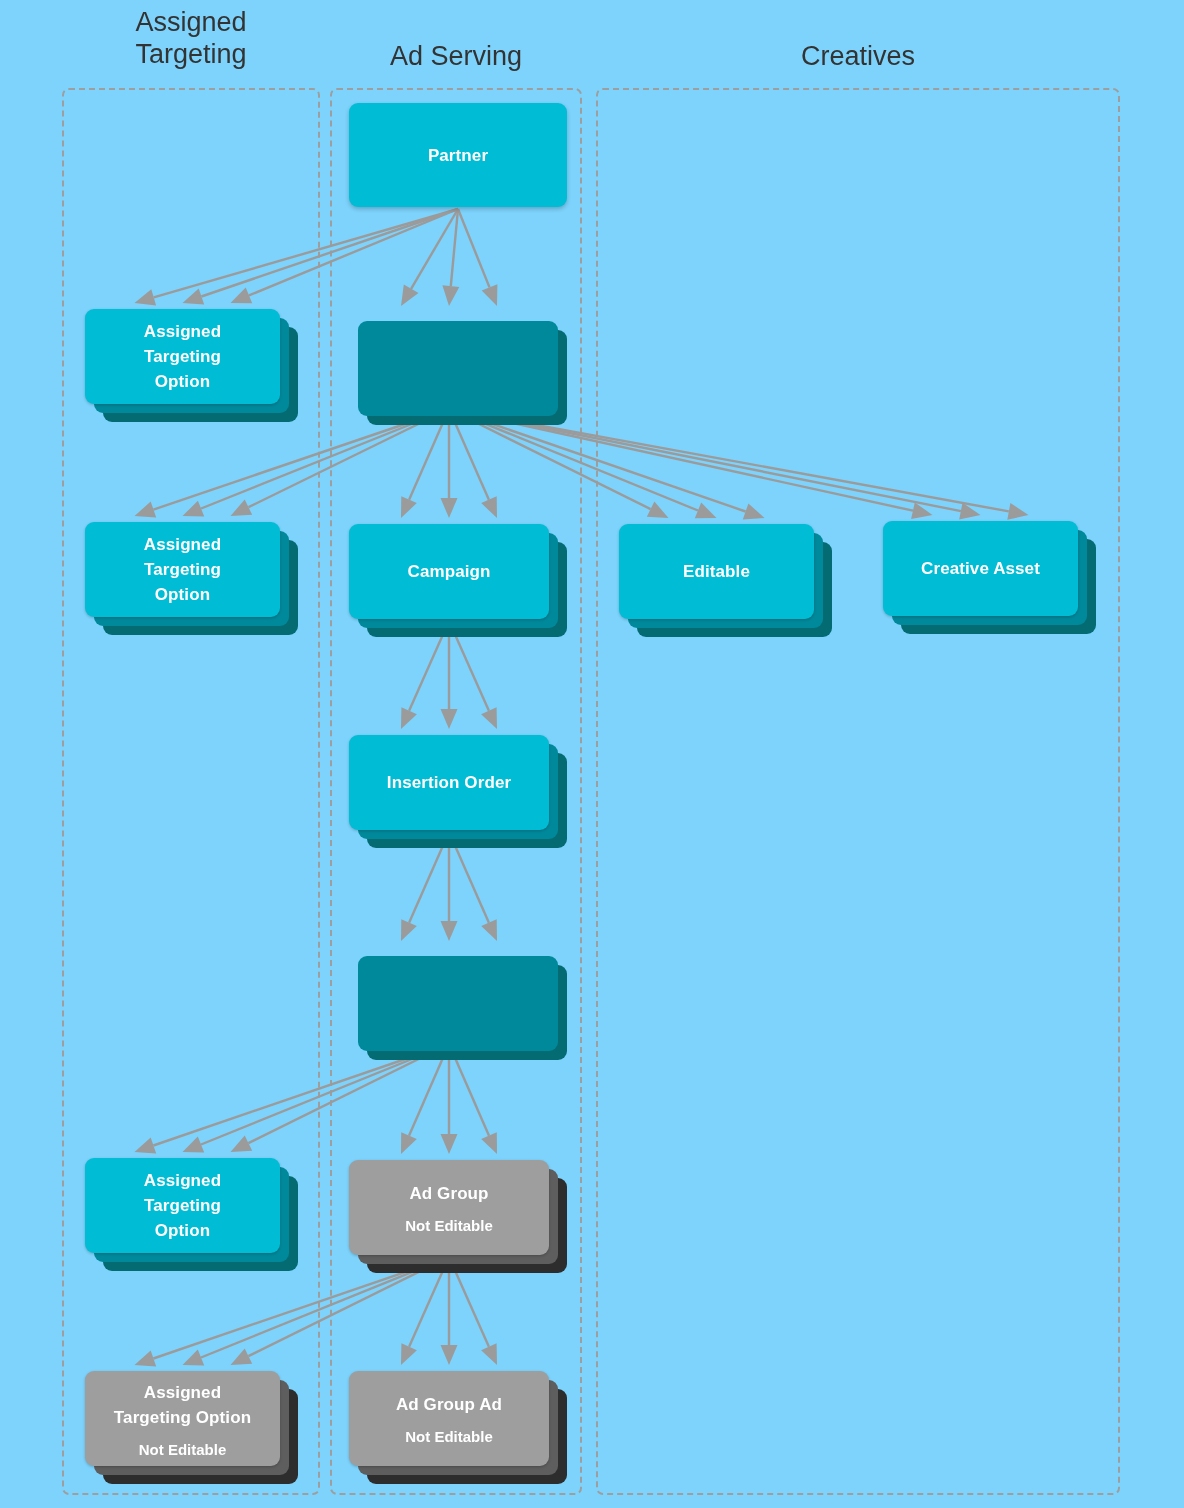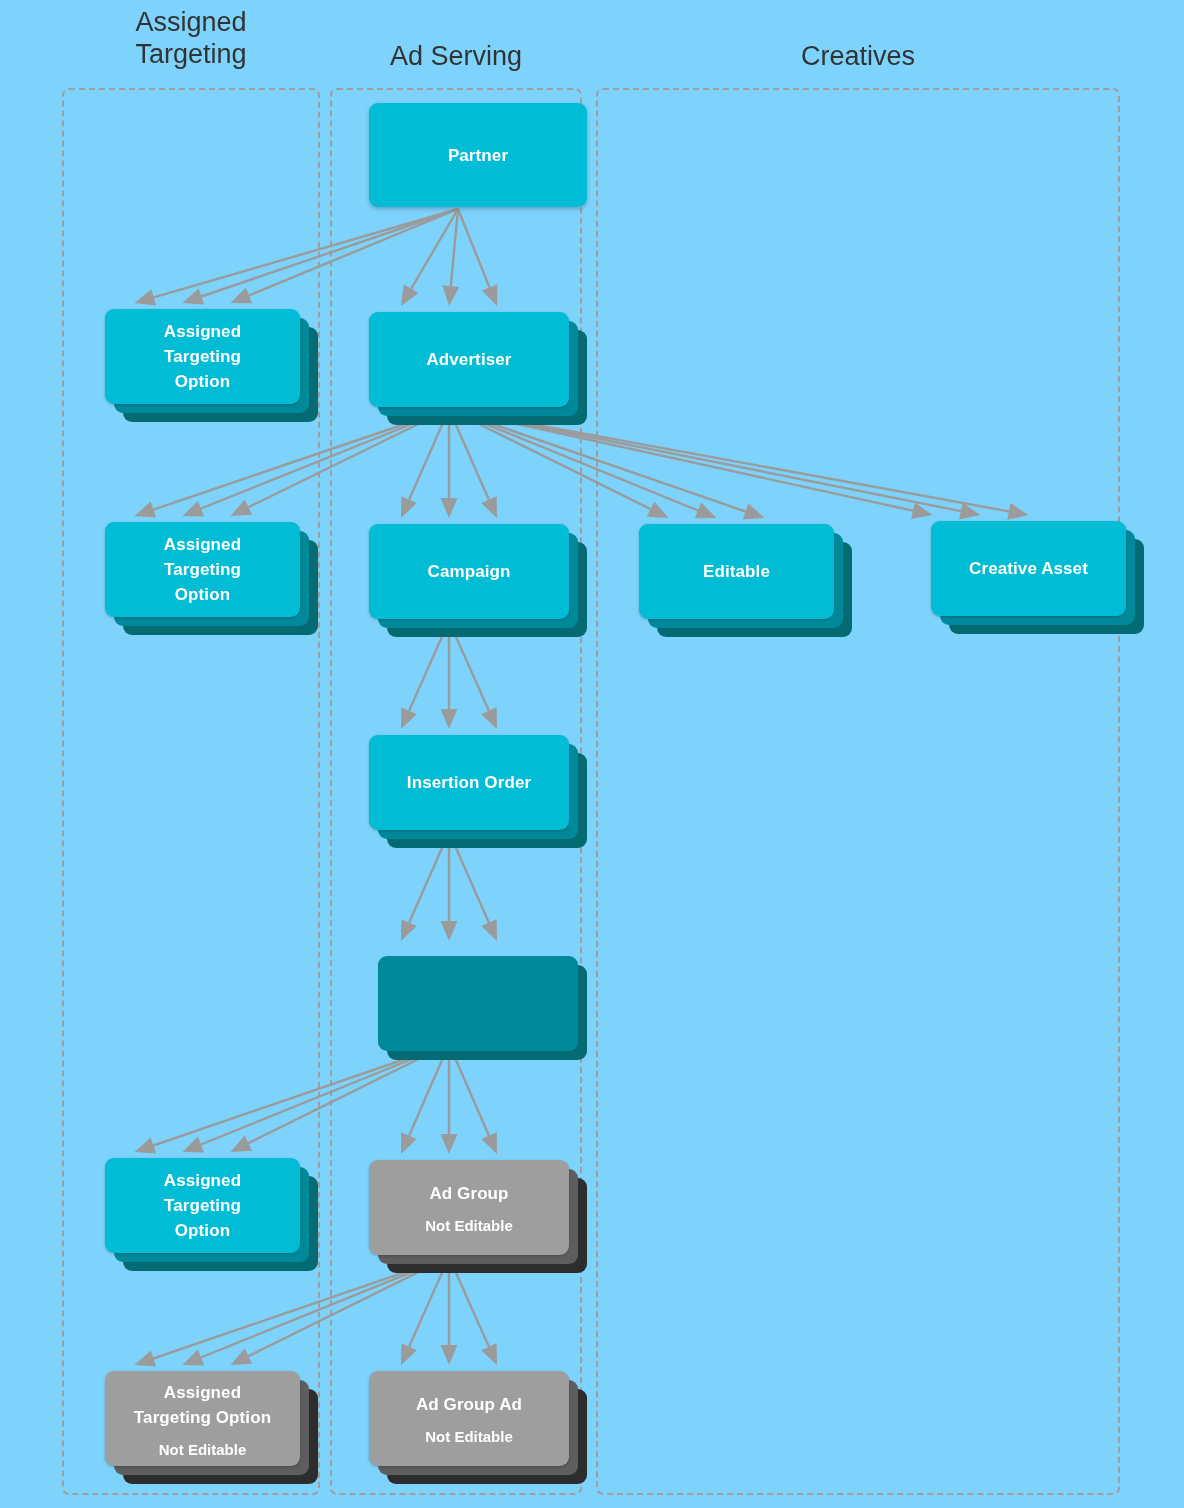--- a/index.html
+++ b/index.html
@@ -48,21 +48,20 @@
     top: 0;
     width: 1184px;
     height: 1508px;
     pointer-events: none;
   }
 
   
   .node {
     position: absolute;
     box-sizing: border-box;
-    margin-left: 20px;
   }
   .layer {
     position: absolute;
     border-radius: 9px;
     box-sizing: border-box;
   }
   .layer.l3 { 
     left: 18px; top: 18px;
   }
   .layer.l2 {
@@ -232,23 +231,20 @@
         <div class="layer l2" style="width: 195px; height: 95px;"></div>
         <div class="layer l1" style="width: 195px; height: 95px;">
           <div class="node-label">Assigned
 Targeting
 Option</div>
         </div>
       </div>
       <div class="node teal" style="left: 349px; top: 312px; width: 218px; height: 113px;">
         <div class="layer l3" style="width: 200px; height: 95px;"></div>
         <div class="layer l2" style="width: 200px; height: 95px;"></div>
-        <div class="layer l1" style="width: 200px; height: 95px;">
-          <div class="node-label">Advertiser</div>
-        </div>
       </div>
       <div class="node teal" style="left: 85px; top: 522px; width: 213px; height: 113px;">
         <div class="layer l3" style="width: 195px; height: 95px;"></div>
         <div class="layer l2" style="width: 195px; height: 95px;"></div>
         <div class="layer l1" style="width: 195px; height: 95px;">
           <div class="node-label">Assigned
 Targeting
 Option</div>
         </div>
       </div>
@@ -259,21 +255,21 @@
           <div class="node-label">Campaign</div>
         </div>
       </div>
       <div class="node teal" style="left: 619px; top: 524px; width: 213px; height: 113px;">
         <div class="layer l3" style="width: 195px; height: 95px;"></div>
         <div class="layer l2" style="width: 195px; height: 95px;"></div>
         <div class="layer l1" style="width: 195px; height: 95px;">
           <div class="node-label">Editable</div>
         </div>
       </div>
-      <div class="node teal" style="left: 911px; top: 521px; width: 213px; height: 113px;">
+      <div class="node teal" style="left: 883px; top: 521px; width: 213px; height: 113px;">
         <div class="layer l3" style="width: 195px; height: 95px;"></div>
         <div class="layer l2" style="width: 195px; height: 95px;"></div>
         <div class="layer l1" style="width: 195px; height: 95px;">
           <div class="node-label">Creative Asset</div>
         </div>
       </div>
       <div class="node teal" style="left: 349px; top: 735px; width: 218px; height: 113px;">
         <div class="layer l3" style="width: 200px; height: 95px;"></div>
         <div class="layer l2" style="width: 200px; height: 95px;"></div>
         <div class="layer l1" style="width: 200px; height: 95px;">

